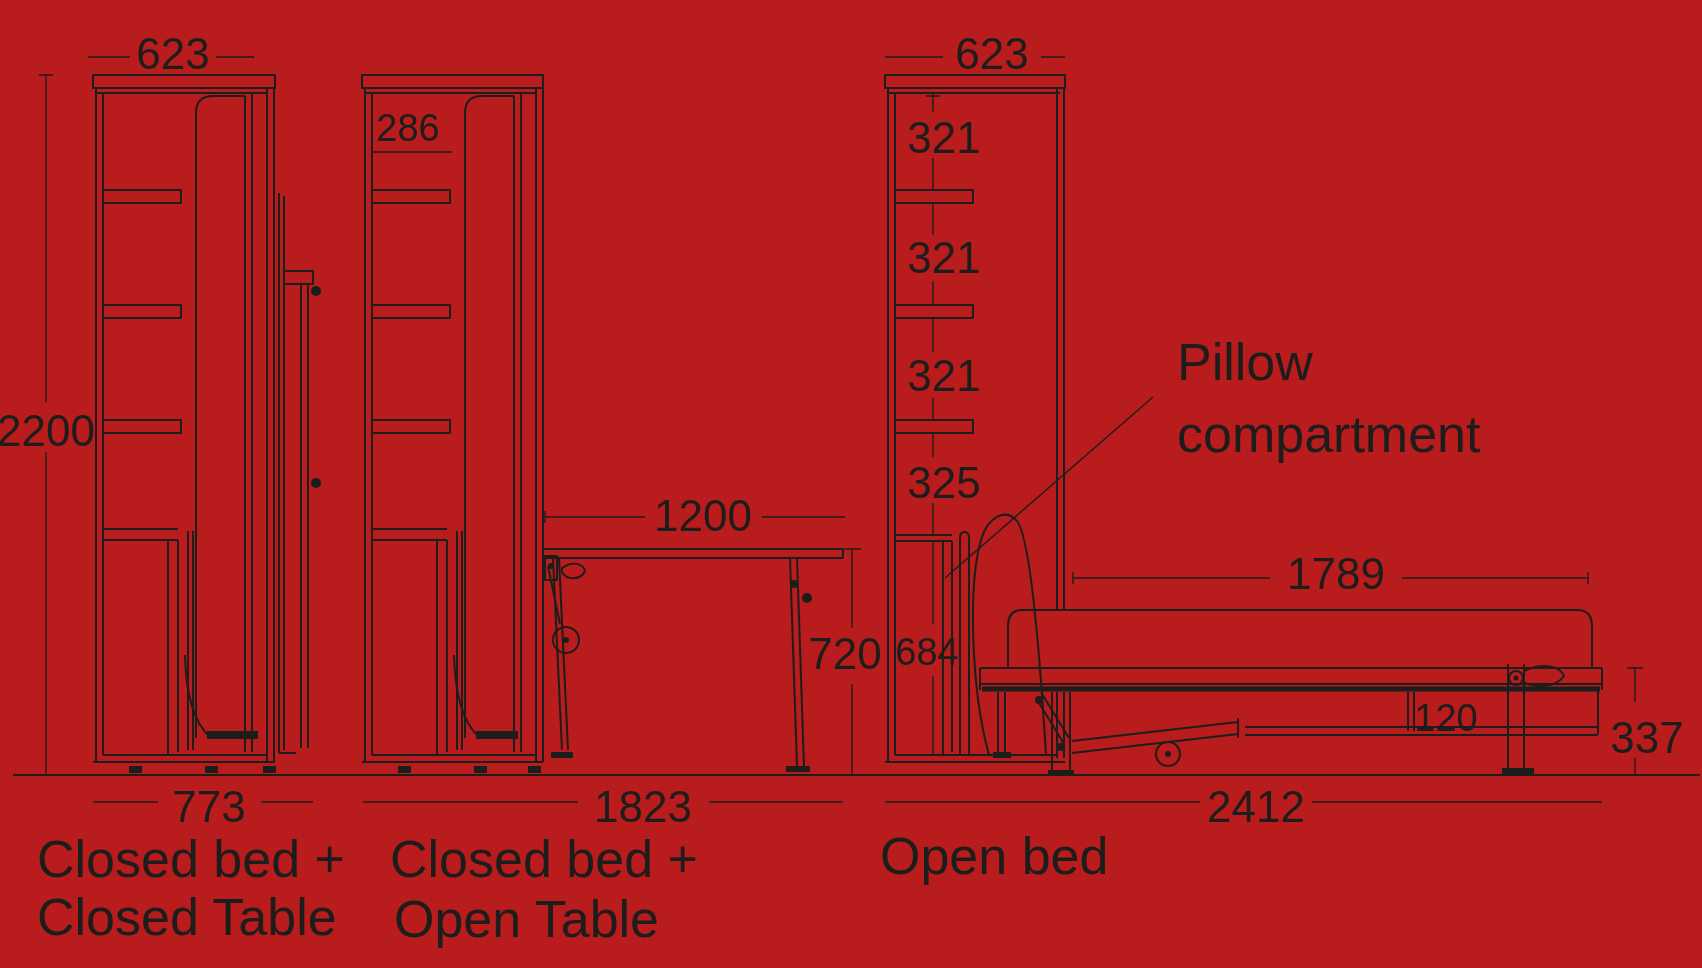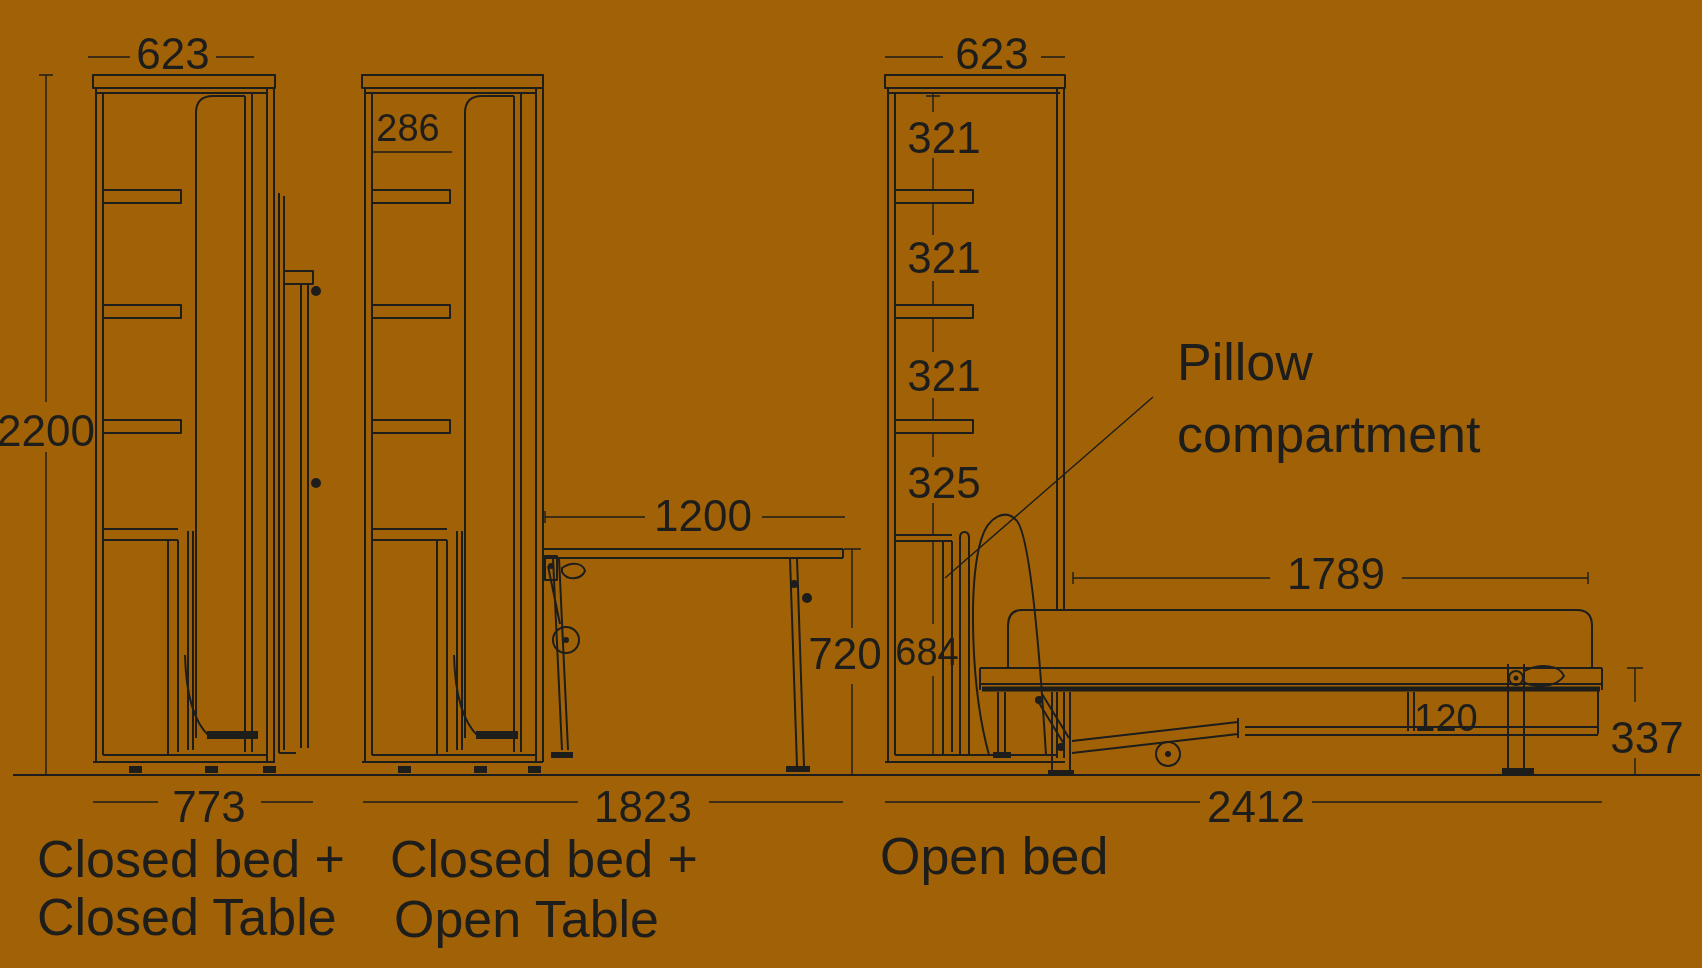--- a/index.html
+++ b/index.html
@@ -3,21 +3,21 @@
 <meta charset="utf-8">
 <style>
   html, body {
     margin: 0;
     padding: 0;
     background: #ffffff;
   }
   .stage {
     width: 1702px;
     height: 968px;
-    background: #a16207;
+    background: #b91c1c;
     position: relative;
     overflow: hidden;
   }
   svg { display: block; }
   
   g[data-name="drawing"] path,
   g[data-name="drawing"] rect,
   g[data-name="drawing"] circle,
   g[data-name="drawing"] line {
     fill: none;

